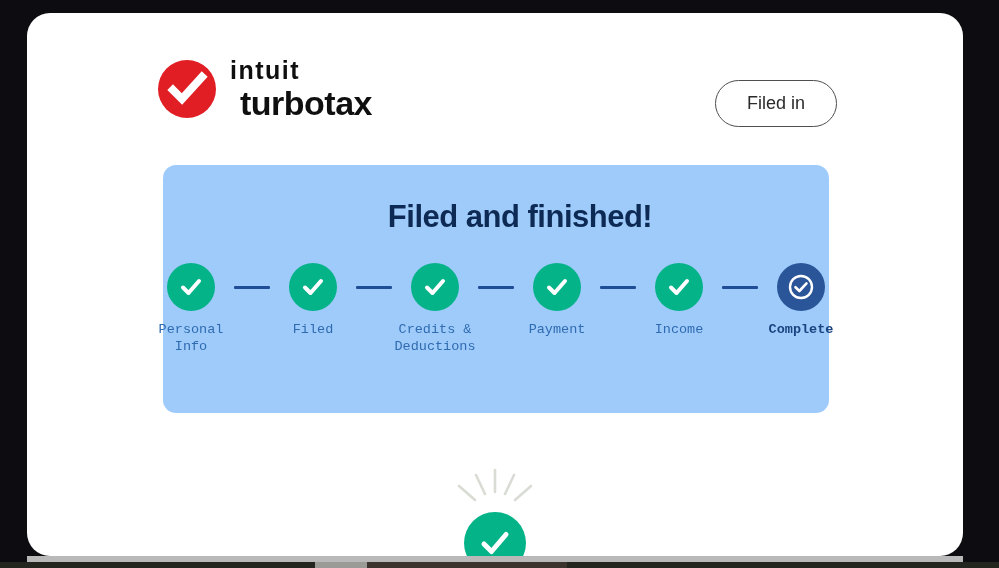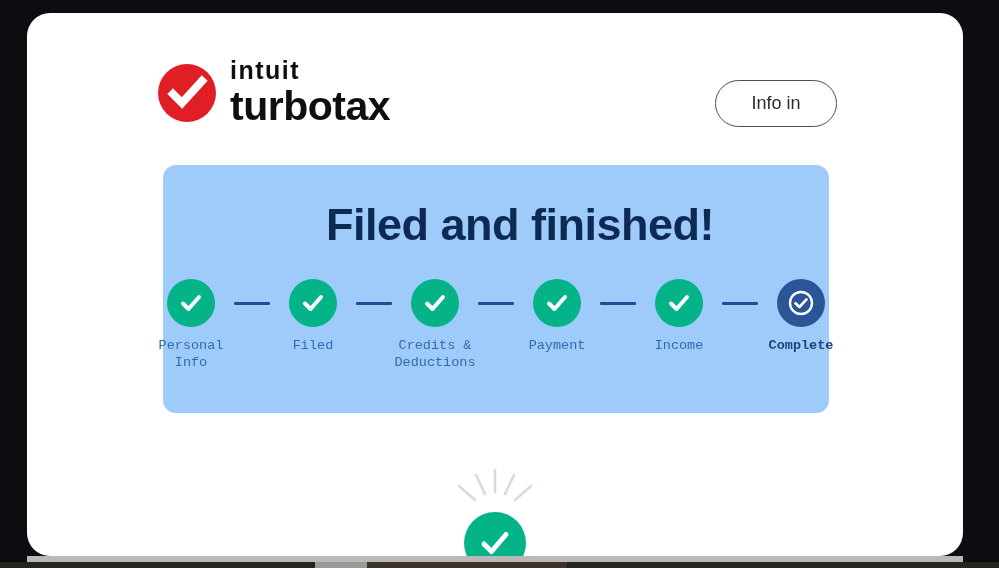--- a/index.html
+++ b/index.html
@@ -86,25 +86,26 @@
   }
   .wm-intuit {
     font-size: 25px;
     font-weight: 700;
     letter-spacing: 1.5px;
     color: #0f0f0f;
     text-transform: lowercase;
     font-stretch: condensed;
   }
   .wm-turbotax {
-    font-size: 41px;
+    font-size: 34px;
     font-weight: 700;
     letter-spacing: -0.5px;
     color: #0f0f0f;
     margin-top: 3px;
+    margin-left: 10px;
   }
 
   .signin-btn {
     position: absolute;
     right: 126px;
     top: 67px;
     width: 122px;
     height: 47px;
     border: 1px solid #4f4f4f;
     border-radius: 24px;
@@ -125,21 +126,21 @@
     top: 152px;
     width: 666px;
     height: 248px;
     background: #9fcbfb;
     border-radius: 13px;
   }
 
   .card-title {
     text-align: center;
     color: #0d2a54;
-    font-size: 45px;
+    font-size: 31px;
     font-weight: 700;
     letter-spacing: -0.5px;
     margin-top: 34px;
     padding-left: 48px;
   }
 
   .stepper {
     position: relative;
     margin-top: 28px;
     display: flex;
@@ -267,21 +268,21 @@
           <svg width="58" height="58" viewBox="0 0 58 58">
             <path d="M15 30 L24 39 L44 17" stroke="#ffffff" stroke-width="8" fill="none" stroke-linecap="square" stroke-linejoin="miter"></path>
           </svg>
         </div>
         <div class="brand-wordmark">
           <span class="wm-intuit">intuit</span>
           <span class="wm-turbotax">turbotax</span>
         </div>
       </div>
 
-      <button class="signin-btn">Info in</button>
+      <button class="signin-btn">Filed in</button>
     </div>
 
     <div class="progress-card">
 
       <div class="card-title">Filed and finished!</div>
 
       <div class="stepper">
 
         <div class="step">
           <div class="step-circle done">

